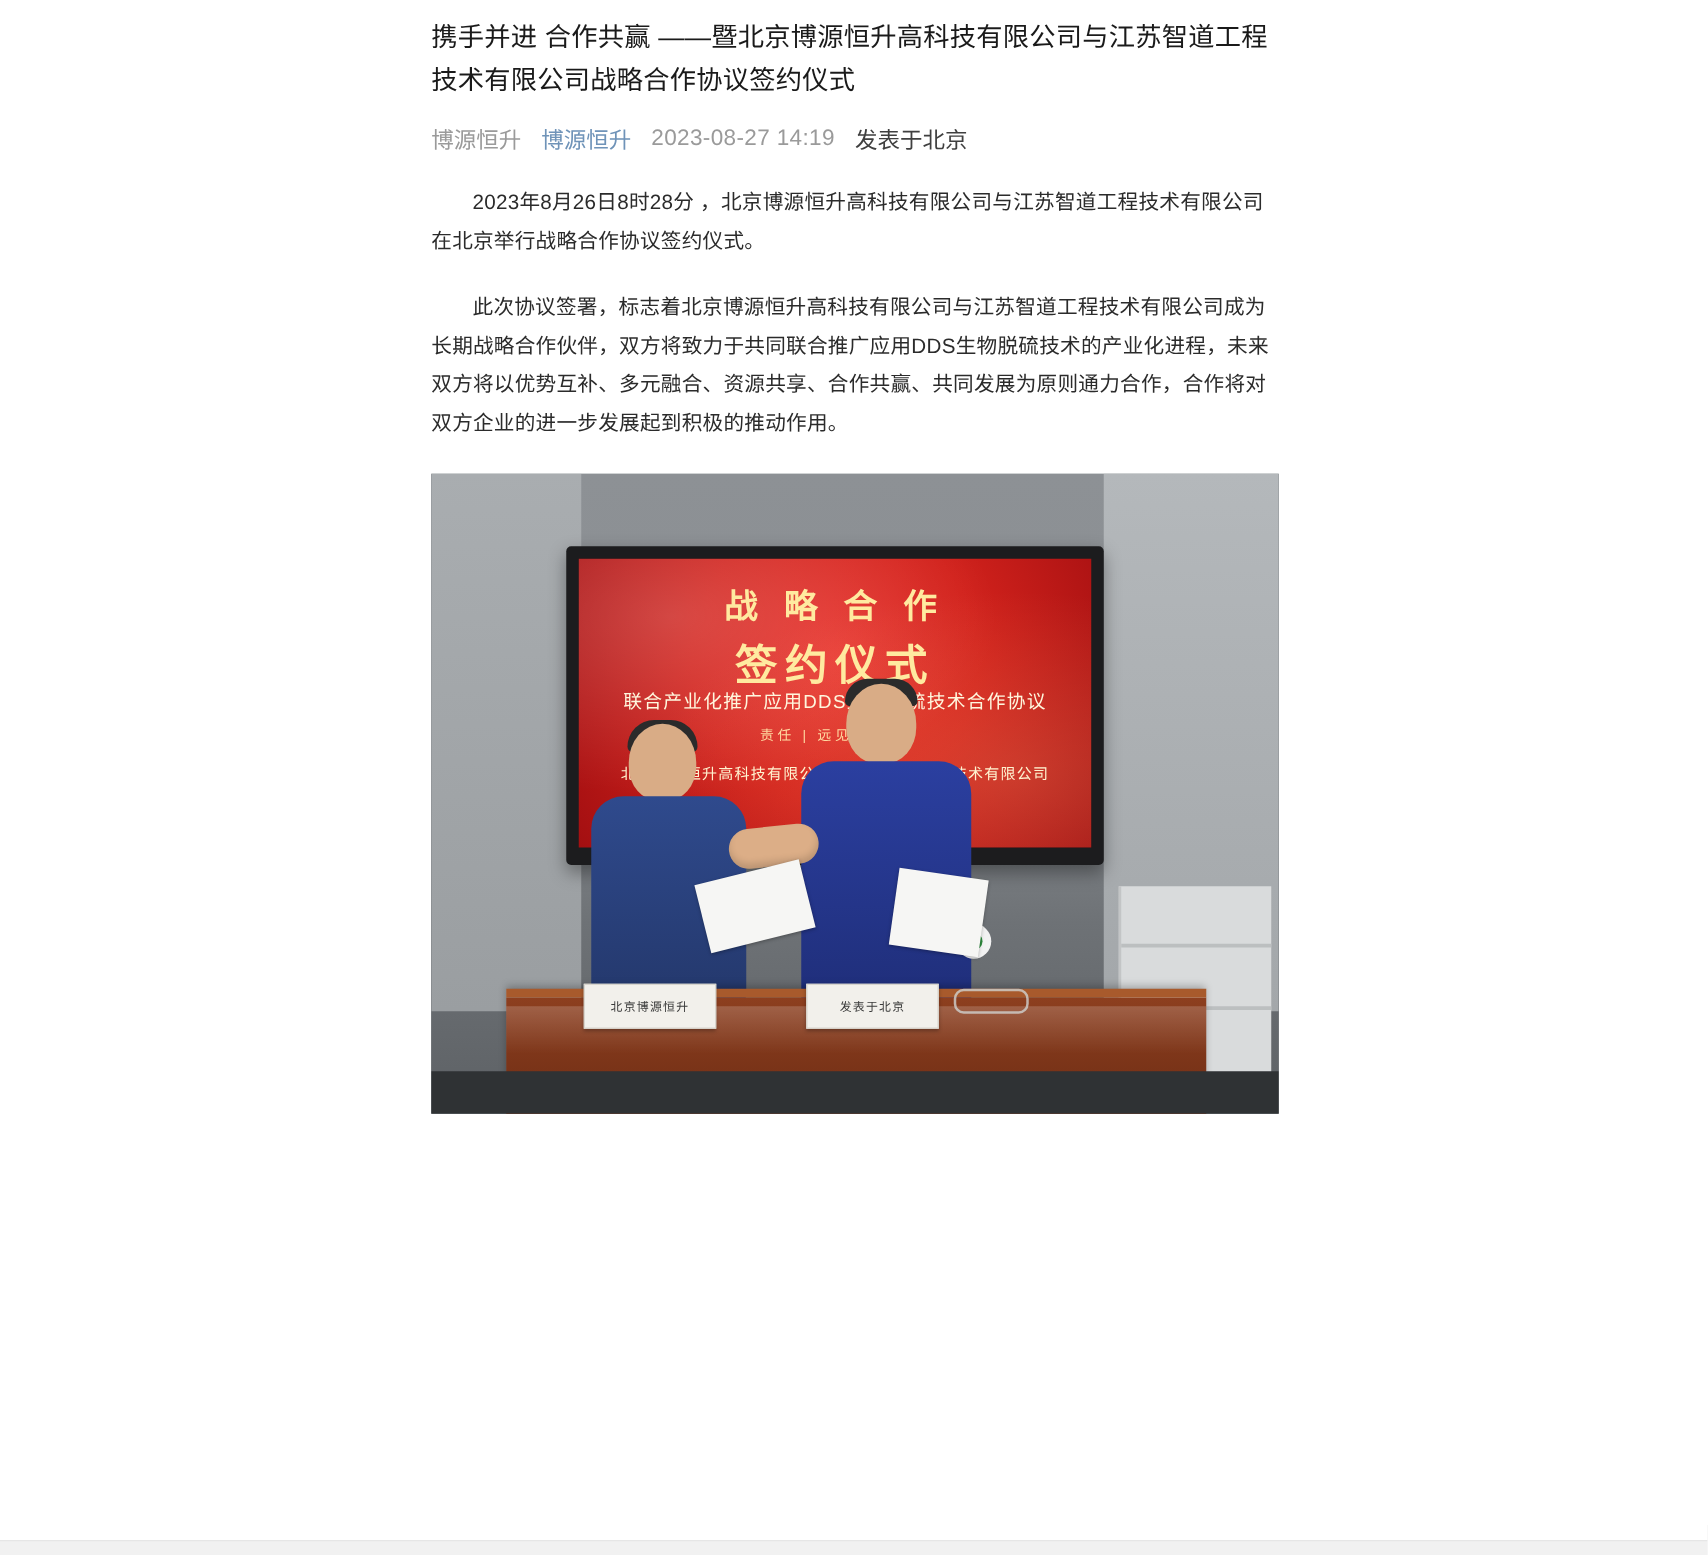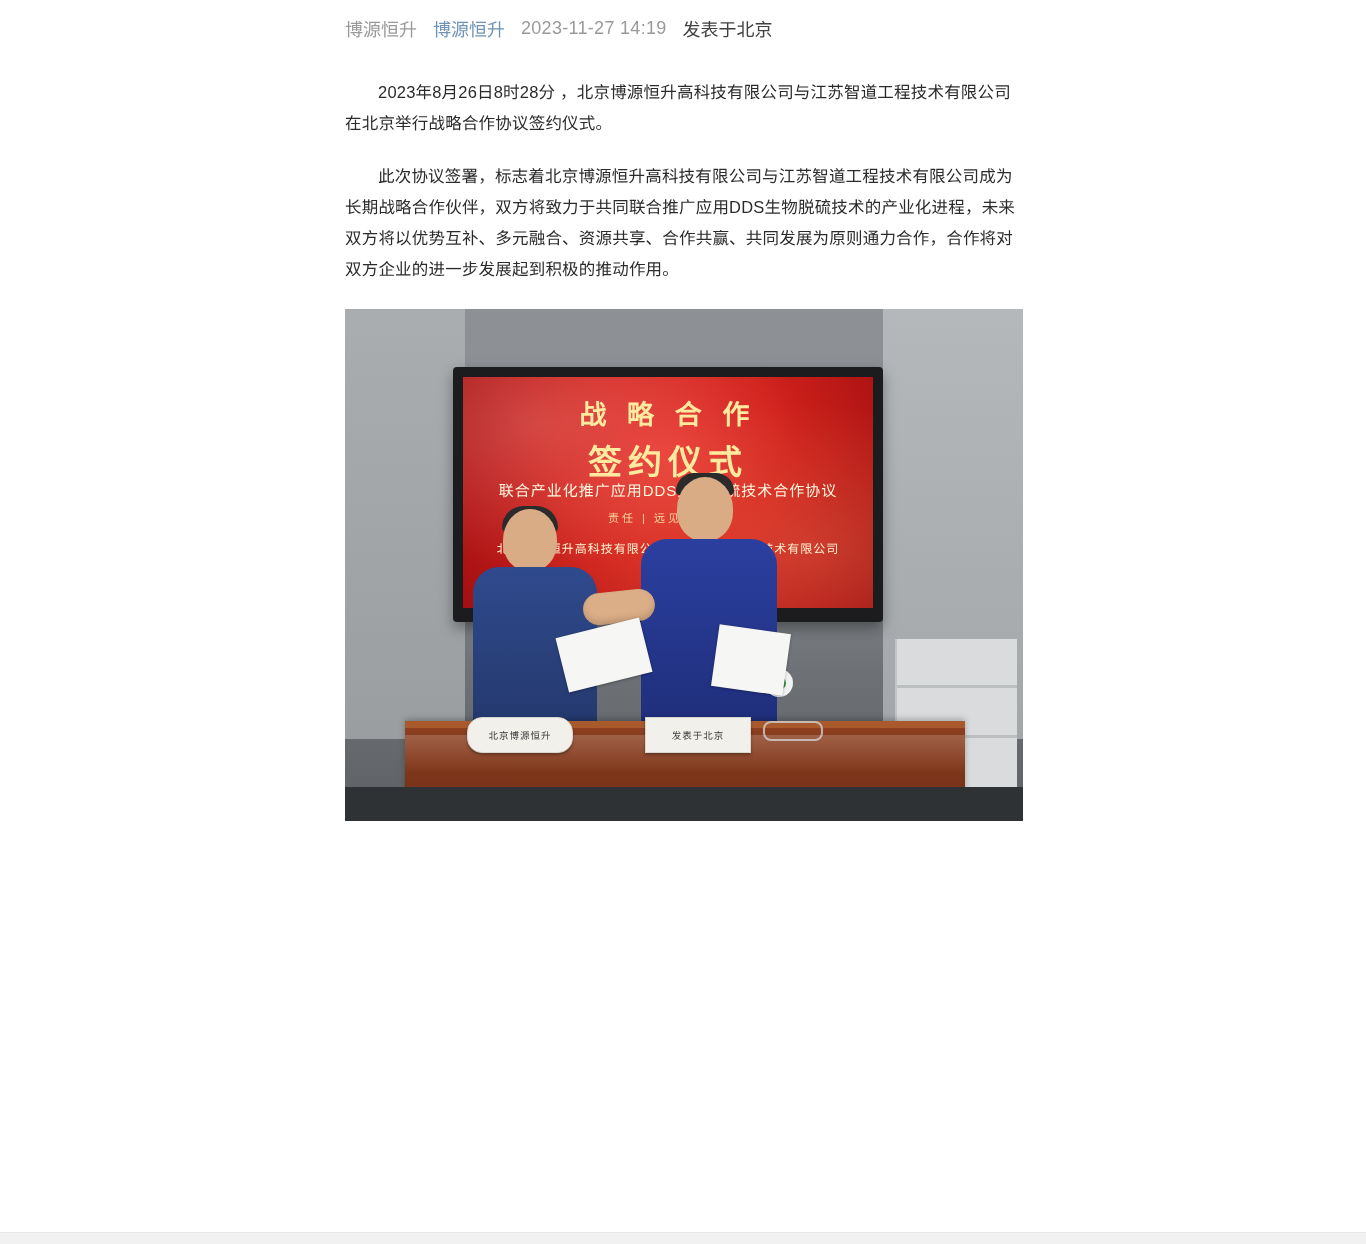--- a/index.html
+++ b/index.html
@@ -66,21 +66,21 @@
   }
   .meta-date {
     color: #9a9a9a;
     letter-spacing: 0.3px;
   }
   .meta-loc {
     color: #404040;
   }
 
   .body-text {
-    margin-top: 36px;
+    margin-top: 24px;
   }
   .para {
     font-size: 16.5px;
     line-height: 31px;
     color: #2b2b2b;
     margin: 0 0 22px 0;
     text-indent: 2em;
     letter-spacing: 0.2px;
   }
   .para:last-child { margin-bottom: 0; }
@@ -178,21 +178,21 @@
     position: absolute;
     height: 34px; width: 104px;
     background: #f2f0eb;
     border: 1px solid #d8d5cd;
     box-shadow: 0 2px 3px rgba(0,0,0,0.3);
     font-size: 9.5px;
     color: #3a3a3a;
     display: flex; align-items: center; justify-content: center;
     letter-spacing: 1px;
   }
-  .np-left { left: 122px; top: 408px; border-radius: 15px; }
+  .np-left { left: 122px; top: 408px; }
   .np-right { left: 300px; top: 408px; }
 
   .person { position: absolute; }
   .head {
     position: absolute; width: 54px; height: 62px; border-radius: 50% 50% 45% 45%;
     background: #d9ac86;
   }
   .hair {
     position: absolute; width: 56px; height: 26px; border-radius: 28px 28px 6px 6px;
     background: #2b2b2b;
@@ -275,25 +275,26 @@
     line-height: 21px;
   }
 </style>
 </head>
 <body>
 
 <div class="page">
 
   <div class="content">
 
+    <h1 class="article-title">携手并进 合作共赢 ——暨北京博源恒升高科技有限公司与江苏智道工程技术有限公司战略合作协议签约仪式</h1>
 
     <div class="meta-row">
       <span class="meta-author">博源恒升</span>
       <span class="meta-account">博源恒升</span>
-      <span class="meta-date">2023-11-27 14:19</span>
+      <span class="meta-date">2023-08-27 14:19</span>
       <span class="meta-loc">发表于北京</span>
     </div>
 
     <div class="body-text">
       <p class="para">2023年8月26日8时28分 ，北京博源恒升高科技有限公司与江苏智道工程技术有限公司在北京举行战略合作协议签约仪式。</p>
       <p class="para">此次协议签署，标志着北京博源恒升高科技有限公司与江苏智道工程技术有限公司成为长期战略合作伙伴，双方将致力于共同联合推广应用DDS生物脱硫技术的产业化进程，未来双方将以优势互补、多元融合、资源共享、合作共赢、共同发展为原则通力合作，合作将对双方企业的进一步发展起到积极的推动作用。</p>
     </div>
 
     <div class="figure">
       <div class="room"></div>

